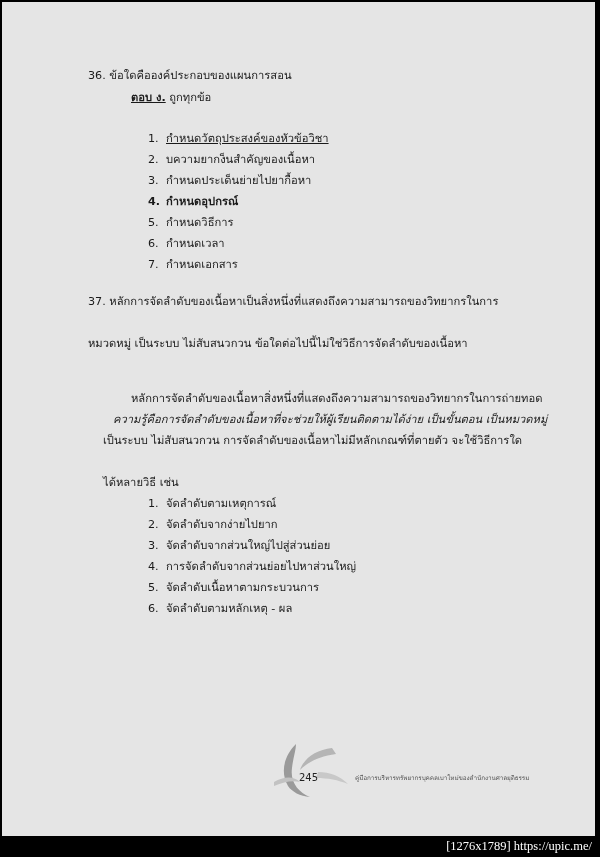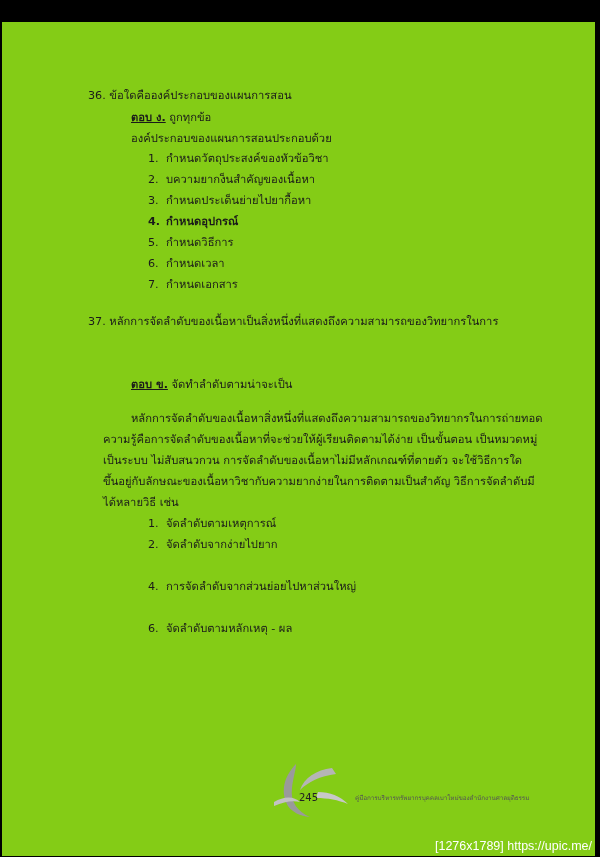--- a/index.html
+++ b/index.html
@@ -2,66 +2,64 @@
 <html><head>
   <meta charset="utf-8">
   <style>
     html, body { margin: 0; padding: 0; }
     body {
       width: 600px; height: 857px; background: #000; position: relative; overflow: hidden;
       font-family: "DejaVu Sans", "Liberation Sans", sans-serif;
     }
     .page {
       position: absolute; left: 2px; top: 2px; width: 593px; height: 834px;
-      background: #84cc16; color: #1a1a1a; margin-top: 20px;
+      background: #e5e5e5; color: #1a1a1a;
     }
     .line { position: absolute; font-size: 11.2px; line-height: 16px; white-space: nowrap; }
     .ans { text-decoration: underline; font-weight: bold; }
     .num { display: inline-block; width: 18px; }
     .footer-num { position: absolute; left: 297px; top: 770px; font-size: 10px; font-weight: normal; color: #222; }
     .footer-text { position: absolute; left: 353px; top: 771px; font-size: 6.4px; color: #555; white-space: nowrap; letter-spacing: -0.1px; }
     .logo { position: absolute; left: 272px; top: 740px; }
     .watermark {
       position: absolute; right: 8px; bottom: 2px; color: #fff;
-      font-family: Liberation Sans, sans-serif; font-size: 12.5px; line-height: 17px;
+      font-family: Liberation Serif, serif; font-size: 12.5px; line-height: 17px;
     }
   </style>
 </head>
 <body>
 
 <div class="page">
 
   <div class="line" style="left:86px;top:66px;">36. ข้อใดคือองค์ประกอบของแผนการสอน</div>
   <div class="line" style="left:129px;top:88px;">
     <span class="ans">ตอบ ง.</span><span> ถูกทุกข้อ</span>
   </div>
-  <div class="line" style="left:129px;top:109px;">องค์ประกอบของแผนการสอนประกอบด้วย</div>
 
-  <div class="line" style="left:146px;top:129px;"><span class="num">1.</span><span>กำหนดวัตถุประสงค์ของหัวข้อวิชา</span></div>
+  <div class="line" style="left:146px;top:129px;text-decoration:underline;"><span class="num">1.</span><span>กำหนดวัตถุประสงค์ของหัวข้อวิชา</span></div>
   <div class="line" style="left:146px;top:150px;"><span class="num">2.</span><span>บความยากง็นสำคัญของเนื้อหา</span></div>
   <div class="line" style="left:146px;top:171px;"><span class="num">3.</span><span>กำหนดประเด็นย่ายไปยากื้อหา</span></div>
   <div class="line" style="left:146px;top:192px;font-weight:bold;"><span class="num">4.</span><span>กำหนดอุปกรณ์</span></div>
   <div class="line" style="left:146px;top:213px;"><span class="num">5.</span><span>กำหนดวิธีการ</span></div>
   <div class="line" style="left:146px;top:234px;"><span class="num">6.</span><span>กำหนดเวลา</span></div>
   <div class="line" style="left:146px;top:255px;"><span class="num">7.</span><span>กำหนดเอกสาร</span></div>
 
   <div class="line" style="left:86px;top:292px;">37. หลักการจัดลำดับของเนื้อหาเป็นสิ่งหนึ่งที่แสดงถึงความสามารถของวิทยากรในการ</div>
-  <div class="line" style="left:129px;top:355px;">
-    <span class="ans">ตอบ ข.</span><span> จัดทำลำดับตามน่าจะเป็น</span>
-  </div>
+  <div class="line" style="left:86px;top:334px;">หมวดหมู่ เป็นระบบ ไม่สับสนวกวน ข้อใดต่อไปนี้ไม่ใช่วิธีการจัดลำดับของเนื้อหา</div>
 
   <div class="line" style="left:129px;top:389px;">หลักการจัดลำดับของเนื้อหาสิ่งหนึ่งที่แสดงถึงความสามารถของวิทยากรในการถ่ายทอด</div>
-  <div class="line" style="left:101px;top:410px;">ความรู้คือการจัดลำดับของเนื้อหาที่จะช่วยให้ผู้เรียนติดตามได้ง่าย เป็นขั้นตอน เป็นหมวดหมู่</div>
+  <div class="line" style="left:111px;top:410px;font-style:italic;">ความรู้คือการจัดลำดับของเนื้อหาที่จะช่วยให้ผู้เรียนติดตามได้ง่าย เป็นขั้นตอน เป็นหมวดหมู่</div>
   <div class="line" style="left:101px;top:431px;">เป็นระบบ ไม่สับสนวกวน การจัดลำดับของเนื้อหาไม่มีหลักเกณฑ์ที่ตายตัว จะใช้วิธีการใด</div>
-  <div class="line" style="left:101px;top:452px;">ขึ้นอยู่กับลักษณะของเนื้อหาวิชากับความยากง่ายในการติดตามเป็นสำคัญ วิธีการจัดลำดับมี</div>
   <div class="line" style="left:101px;top:473px;">ได้หลายวิธี เช่น</div>
 
   <div class="line" style="left:146px;top:494px;"><span class="num">1.</span><span>จัดลำดับตามเหตุการณ์</span></div>
   <div class="line" style="left:146px;top:515px;"><span class="num">2.</span><span>จัดลำดับจากง่ายไปยาก</span></div>
+  <div class="line" style="left:146px;top:536px;"><span class="num">3.</span><span>จัดลำดับจากส่วนใหญ่ไปสู่ส่วนย่อย</span></div>
   <div class="line" style="left:146px;top:557px;"><span class="num">4.</span><span>การจัดลำดับจากส่วนย่อยไปหาส่วนใหญ่</span></div>
+  <div class="line" style="left:146px;top:578px;"><span class="num">5.</span><span>จัดลำดับเนื้อหาตามกระบวนการ</span></div>
   <div class="line" style="left:146px;top:599px;"><span class="num">6.</span><span>จัดลำดับตามหลักเหตุ - ผล</span></div>
 
   <svg class="logo" width="76" height="56" viewBox="0 0 76 56">
     <path d="M22 2 C10 14, 6 30, 14 44 C18 50, 26 54, 36 55 C24 50, 16 40, 18 26 C19 16, 22 8, 22 2 Z" fill="#9a9a9a"></path>
     <path d="M58 6 C42 8, 30 16, 26 28 C34 20, 46 14, 62 12 Z" fill="#b5b5b5"></path>
     <path d="M0 40 C10 34, 20 34, 26 40 C18 38, 10 40, 0 44 Z" fill="#c2c2c2"></path>
     <path d="M44 30 C56 30, 66 34, 74 42 C64 38, 54 36, 42 36 Z" fill="#c8c8c8"></path>
   </svg>
   <div class="footer-num">245</div>
   <div class="footer-text">คู่มือการบริหารทรัพยากรบุคคลเบาใหม่ของสำนักงานศาลยุติธรรม</div>

